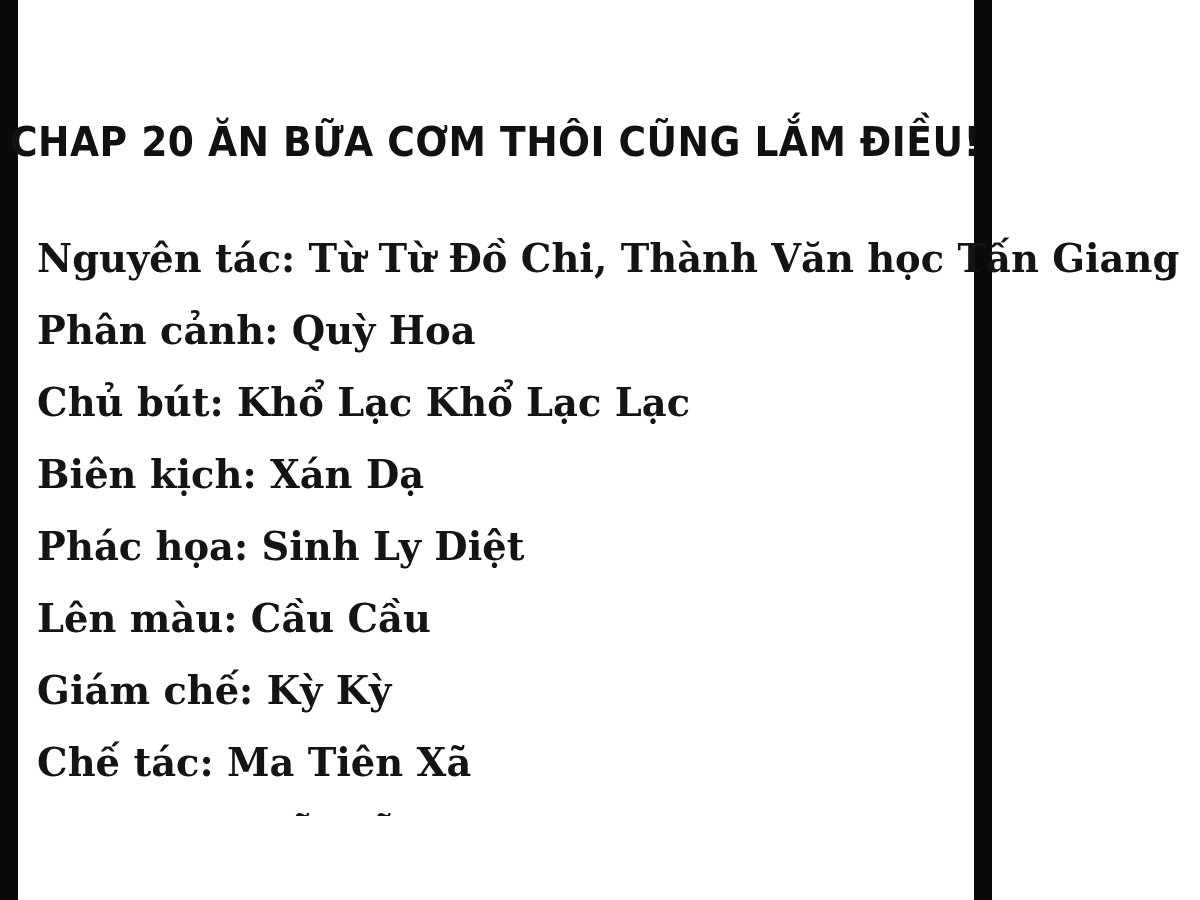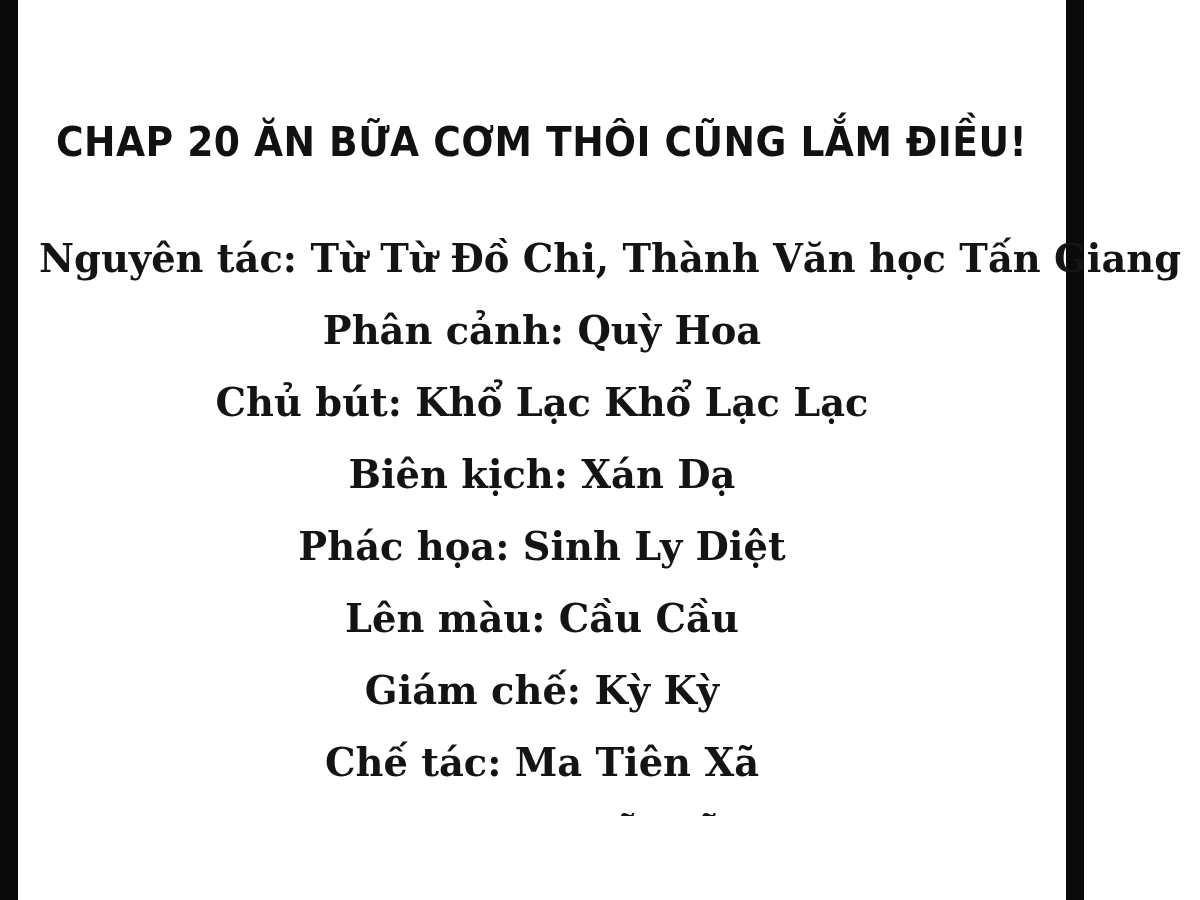--- a/index.html
+++ b/index.html
@@ -8,21 +8,21 @@
   }
   body {
     width: 1200px;
     height: 900px;
     background: #ffffff;
     font-family: "Liberation Serif", serif;
     overflow: hidden;
   }
   .page {
     position: relative;
-    width: 1084px;
+    width: 992px;
     height: 900px;
     background: #ffffff;
     box-sizing: border-box;
   }
   
   .edge {
     position: absolute;
     top: 0;
     width: 18px;
     height: 900px;
@@ -51,21 +51,20 @@
     color: #111111;
     text-align: center;
     line-height: 1.2;
     transform: scaleX(0.94);
     white-space: nowrap;
   }
 
   .credits {
     margin-top: 56px;
     width: 100%;
-    text-align: center;
   }
 
   .credit-line {
     font-family: "DejaVu Serif", serif;
     font-weight: 700;
     color: #141414;
     font-size: 40px;
     line-height: 72px;
     white-space: nowrap;
     transform: scaleX(0.96);

